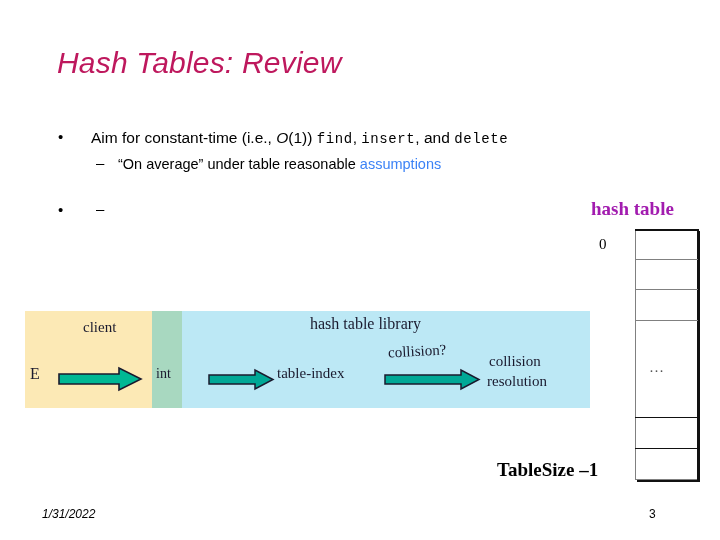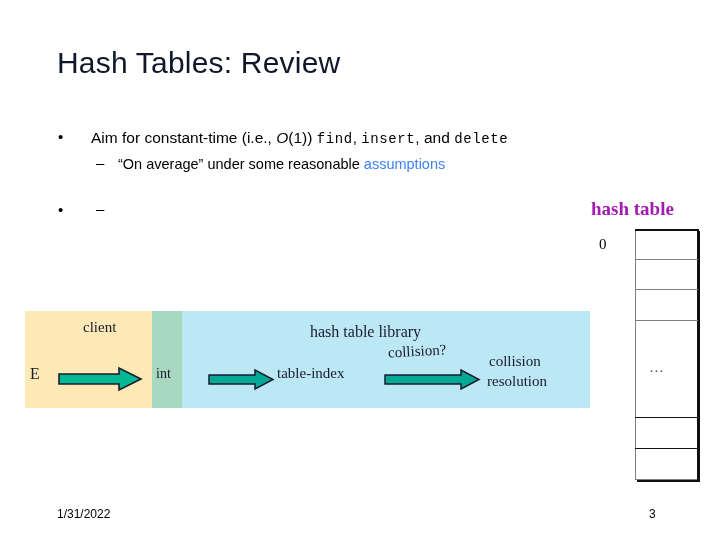--- a/index.html
+++ b/index.html
@@ -9,22 +9,22 @@
     font-family:"Liberation Sans", sans-serif;
     overflow:hidden;
     position:relative;
   }
   #slide{position:absolute;inset:0;width:720px;height:540px;background:#fff;}
 
   
   .slide-title{
     position:absolute;left:57px;top:46px;
     font-family:"Liberation Sans", sans-serif;
-    font-size:30px;font-weight:400;
-    color:#0f172a;letter-spacing:0.2px;white-space:nowrap;
+    font-style:italic;font-size:30px;font-weight:400;
+    color:#be185d;letter-spacing:0.2px;white-space:nowrap;
   }
 
   
   .bullets{position:absolute;left:58px;top:127px;width:600px;}
   .b1{position:relative;font-size:15.5px;color:#000;line-height:21px;white-space:nowrap;}
   .b1 .dot{position:absolute;left:0;top:-1px;font-size:15px;}
   .b1 .txt{display:inline-block;margin-left:33px;}
   .b2{position:relative;font-size:14.5px;color:#000;line-height:20px;white-space:nowrap;margin-top:4px;}
   .b2 .dash{position:absolute;left:38px;top:-1px;font-size:15px;}
   .b2 .txt{display:inline-block;margin-left:60px;}
@@ -39,21 +39,21 @@
   .band-client{left:0;width:127px;background:#fce9b5;}
   .band-int{left:127px;width:30px;background:#a8d8c0;}
   .band-lib{left:157px;width:408px;background:#bce8f5;}
 
   .dg-label{
     position:absolute;
     font-family:"Liberation Serif", serif;
     color:#1a1a2e;white-space:nowrap;
   }
   .lbl-client{left:58px;top:8px;font-size:15px;}
-  .lbl-lib{left:285px;top:4px;font-size:16px;margin-top:8px;}
+  .lbl-lib{left:285px;top:4px;font-size:16px;}
   .lbl-E{left:5px;top:54px;font-size:16px;}
   .lbl-int{left:131px;top:55px;font-size:14px;}
   .lbl-tableindex{left:252px;top:54px;font-size:15px;}
   .lbl-collisionq{left:363px;top:32px;font-size:15px;transform:rotate(-3deg);}
   .lbl-cr1{left:464px;top:42px;font-size:15px;}
   .lbl-cr2{left:462px;top:62px;font-size:15px;}
 
   .arrow{position:absolute;}
 
   
@@ -82,40 +82,40 @@
     position:absolute;left:599px;top:236px;
     font-family:"Liberation Serif", serif;font-size:15px;color:#000;
   }
   .idx-last{
     position:absolute;left:497px;top:459px;
     font-family:"Liberation Serif", serif;font-weight:bold;font-size:19px;
     color:#000;white-space:nowrap;
   }
 
   
-  .footer-date{position:absolute;left:57px;top:507px;font-size:12px;color:#000;}
+  .footer-date{position:absolute;left:42px;top:507px;font-size:12px;color:#000;font-style:italic;}
   .footer-page{position:absolute;left:649px;top:507px;font-size:12px;color:#000;}
 </style>
 </head>
 <body>
 
 <div id="slide">
 
   <div class="slide-title">Hash Tables: Review</div>
 
   <div class="bullets">
 
     <div class="b1">
       <span class="dot">•</span>
       <span class="txt"><span>Aim for constant-time (i.e., </span><span class="ital">O</span><span>(1)) </span><span class="mono">find</span><span>, </span><span class="mono">insert</span><span>, and </span><span class="mono">delete</span></span>
     </div>
 
     <div class="b2">
       <span class="dash">–</span>
-      <span class="txt"><span>“On average” under some reasonable </span><span class="blue">assumptions</span></span>
+      <span class="txt"><span>“On average” under table reasonable </span><span class="blue">assumptions</span></span>
     </div>
 
     <div class="b1 grp2">
       <span class="dot">•</span>
     </div>
 
     <div class="b2">
       <span class="dash">–</span>
     </div>
   </div>
@@ -142,20 +142,21 @@
       <polygon points="2,7 48,7 48,2 66,11.5 48,21 48,16 2,16" fill="#00a896" stroke="#1a1a2e" stroke-width="1.5" stroke-linejoin="miter"></polygon>
     </svg>
 
     <svg class="arrow" style="left:358px;top:57px;" width="98" height="23" viewBox="0 0 98 23">
       <polygon points="2,7 78,7 78,2 96,11.5 78,21 78,16 2,16" fill="#00a896" stroke="#1a1a2e" stroke-width="1.5" stroke-linejoin="miter"></polygon>
     </svg>
   </div>
 
   <div class="ht-label">hash table</div>
   <div class="idx0">0</div>
+  <div class="idx-last">TableSize –1</div>
 
   <div id="hashtable">
     <div class="ht-outer"></div>
     <div class="ht-top-rule"></div>
     <div class="ht-right-rule"></div>
 
     <div class="cell cell-sep-gray" style="top:0px;height:31px;"></div>
     <div class="cell cell-sep-gray" style="top:31px;height:30px;"></div>
     <div class="cell cell-sep-gray" style="top:61px;height:31px;"></div>
     <div class="cell cell-sep-dark" style="top:92px;height:97px;"></div>

